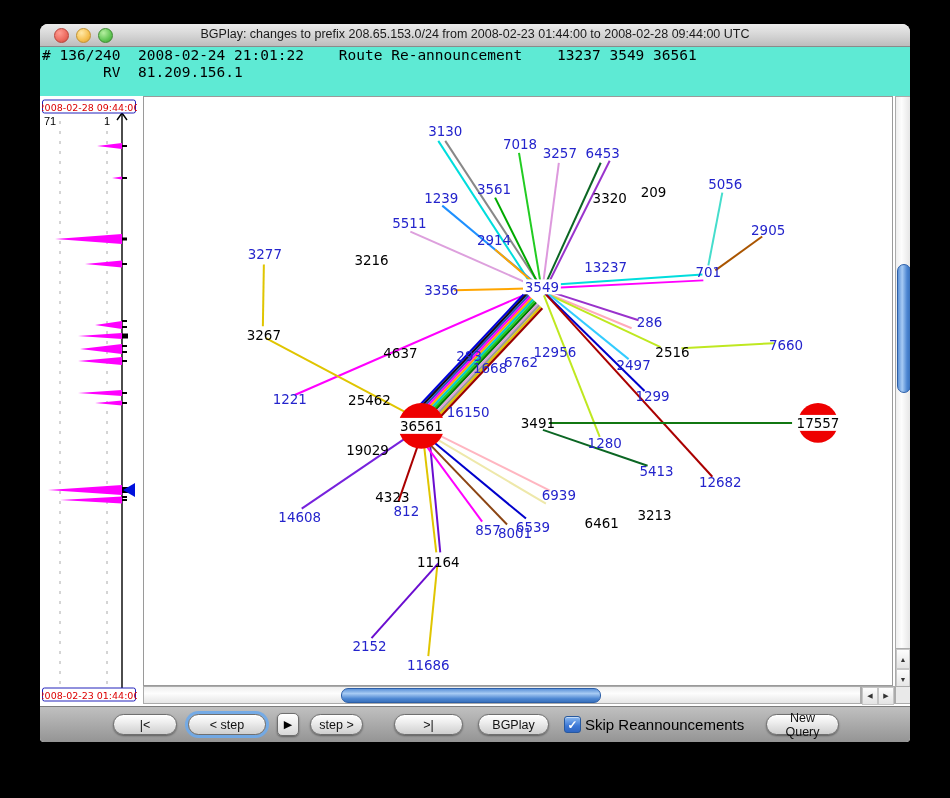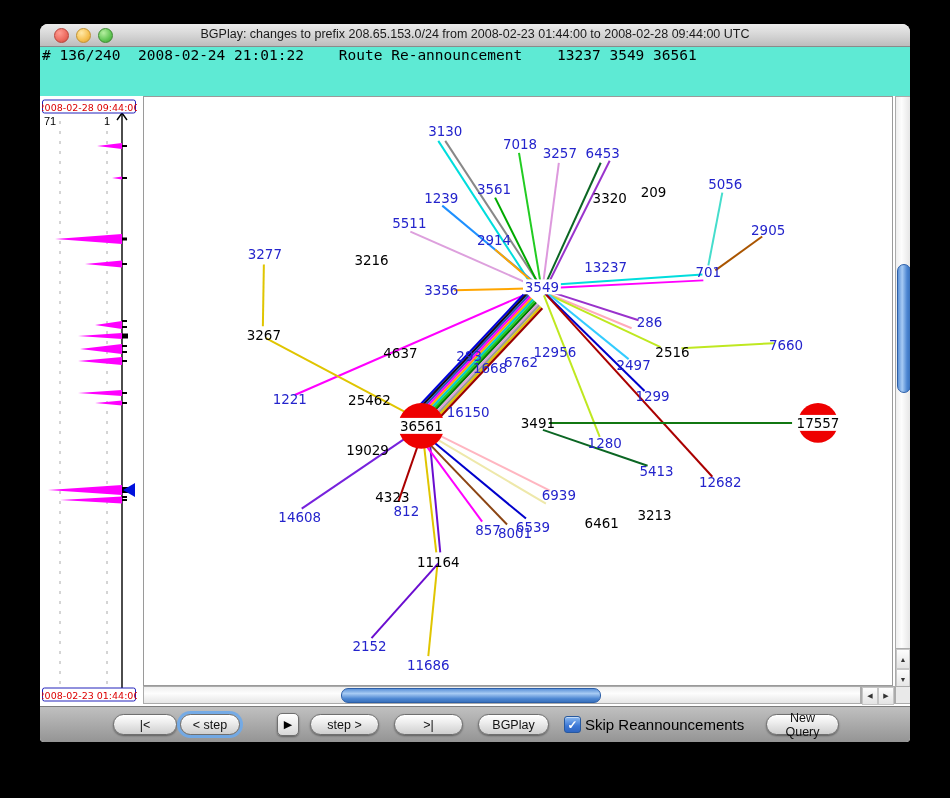--- a/index.html
+++ b/index.html
@@ -75,20 +75,21 @@
 
     <div class="titlebar">
       <span class="light red"></span>
       <span class="light yellow"></span>
       <span class="light green"></span>
       <div class="title">BGPlay: changes to prefix 208.65.153.0/24 from 2008-02-23 01:44:00 to 2008-02-28 09:44:00 UTC</div>
     </div>
 
     <div class="header">
       <div class="hline"># 136/240  2008-02-24 21:01:22    Route Re-announcement    13237 3549 36561</div>
+      <div class="hline">       RV  81.209.156.1</div>
     </div>
 
     <div class="content">
       <svg id="timeline" viewBox="0 0 95 604">
           <line x1="18" y1="22" x2="18" y2="588" stroke="#AAAAAA" stroke-width="1" stroke-dasharray="3,7"></line>
           <line x1="65" y1="22" x2="65" y2="588" stroke="#AAAAAA" stroke-width="1" stroke-dasharray="3,7"></line>
           <line x1="80" y1="14" x2="80" y2="589" stroke="#000" stroke-width="1.4"></line>
           <polyline points="75,21 80,14 85,21" fill="none" stroke="#000" stroke-width="1.4"></polyline>
           <polygon points="55,47 80,44 80,50" fill="#FF00FF"></polygon>
           <polygon points="70,79 80,77.5 80,80.5" fill="#FF00FF"></polygon>
@@ -255,25 +256,25 @@
           </div>
         <div class="sbtn">
             <span>▶</span>
           </div>
       </div>
       <div class="corner"></div>
     </div>
 
     <div class="toolbar">
       <button class="pill" style="left:73px;width:64px;">|&lt;</button>
-      <button class="pill focused" style="left:140px;width:60px;">&lt; step</button>
+      <button class="pill focused" style="left:148px;width:78px;">&lt; step</button>
       <button class="playbtn">
           <span>▶</span>
         </button>
-      <button class="pill" style="left:270px;width:69px;">step &gt;</button>
+      <button class="pill" style="left:270px;width:53px;">step &gt;</button>
       <button class="pill" style="left:354px;width:69px;">&gt;|</button>
       <button class="pill" style="left:438px;width:71px;">BGPlay</button>
       <span class="chk">
           <span>✓</span>
         </span>
       <span class="chklabel">Skip Reannouncements</span>
       <button class="pill" style="left:726px;width:73px;">New Query</button>
     </div>
 
   </div>

